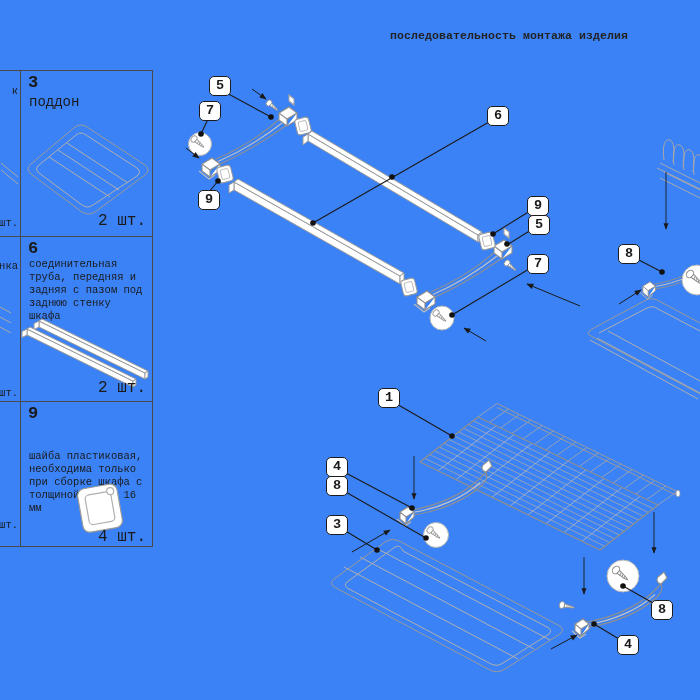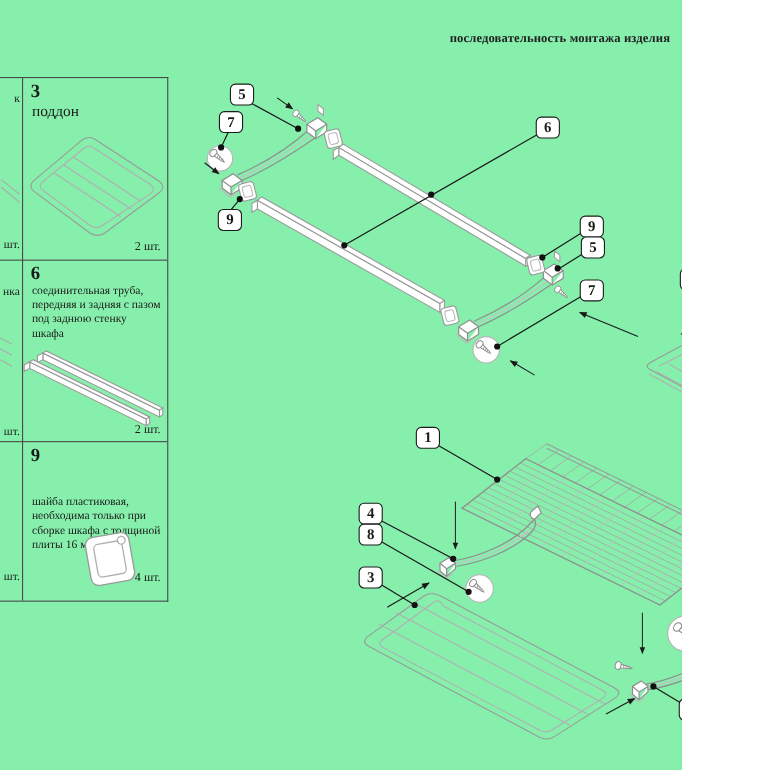--- a/index.html
+++ b/index.html
@@ -1,34 +1,34 @@
 <!DOCTYPE html>
 <html><head>
 <meta charset="utf-8">
 <style>
   html,body{margin:0;padding:0;background:#fff;}
-  .page{width:620px;height:700px;position:relative;background:#86efac;overflow:hidden;
-        font-family:Liberation Serif, serif;color:#1a1a1a;}
+  .page{width:700px;height:700px;position:relative;background:#3b82f6;overflow:hidden;
+        font-family:Liberation Mono, monospace;color:#1a1a1a;}
   .title{position:absolute;left:358px;top:29px;width:302px;text-align:center;
          font-size:11.5px;font-weight:bold;color:#222;letter-spacing:.1px;}
   
   .parts-table{position:absolute;left:0;top:70px;width:152px;height:475px;
                border-top:1px solid #4a4a4a;border-bottom:1px solid #4a4a4a;border-right:1px solid #4a4a4a;}
   .parts-table .vdiv{position:absolute;left:20px;top:0;bottom:0;border-left:1px solid #4a4a4a;}
   .prow{position:absolute;left:0;right:0;}
   .prow1{top:0;height:165px;}
   .prow2{top:165px;height:165px;border-top:1px solid #4a4a4a;}
   .prow3{top:330px;height:145px;border-top:1px solid #4a4a4a;}
   .cell{position:absolute;left:21px;right:0;top:0;bottom:0;}
   .num{position:absolute;left:7px;top:3px;font-size:17px;font-weight:bold;line-height:18px;}
   .pname{position:absolute;left:8px;top:23px;font-size:14px;}
   .pdesc{position:absolute;font-size:10.5px;line-height:13px;}
   .pdesc.r{left:8px;right:5px;top:21px;text-align:left;}
   .pdesc.l{left:8px;right:4px;top:24px;text-align:left;margin-top:24px;}
-  .qty{position:absolute;right:6px;font-size:11px;}
+  .qty{position:absolute;right:6px;font-size:16px;}
   .stubtxt{position:absolute;font-size:10.5px;text-align:right;width:20px;left:-2px;}
   .cellart{position:absolute;}
   
   .callout{position:absolute;width:20px;height:18px;background:#fff;border:1.4px solid #1c1c1c;
            border-radius:5px;font-size:13.5px;font-weight:bold;display:flex;align-items:center;
            justify-content:center;z-index:3;line-height:1;}
   svg{position:absolute;left:0;top:0;}
 </style>
 </head>
 <body>
@@ -91,21 +91,21 @@
       <div class="cell">
         <div class="num">9</div>
         <div class="pdesc l">шайба пластиковая, необходима только при сборке шкафа с толщиной плиты 16 мм</div>
         <svg class="cellart" width="60" height="60" style="left:50px;top:76px;">
           <g transform="rotate(-10 30 30)" stroke="#9a9a9a" fill="#fff" stroke-width="1.2">
             <rect x="9" y="8" width="40" height="44" rx="7"></rect>
             <rect x="16" y="15" width="26" height="30" rx="4" stroke="#b0b0b0"></rect>
             <circle cx="42" cy="15" r="3.5" stroke="#b0b0b0"></circle>
           </g>
         </svg>
-        <div class="qty" style="bottom:16px;">4 шт.</div>
+        <div class="qty" style="bottom:1px;">4 шт.</div>
       </div>
     </div>
   </div>
 
   <svg width="700" height="700" viewBox="0 0 700 700">
     <defs>
       <marker id="arw" viewBox="0 0 10 10" refX="9" refY="5" markerWidth="9" markerHeight="7" orient="auto">
         <path d="M0,1 L10,5 L0,9 z" fill="#1a1a1a"></path>
       </marker>
       <g id="screw" stroke="#8a8a8a" fill="#fff" stroke-width="1">

